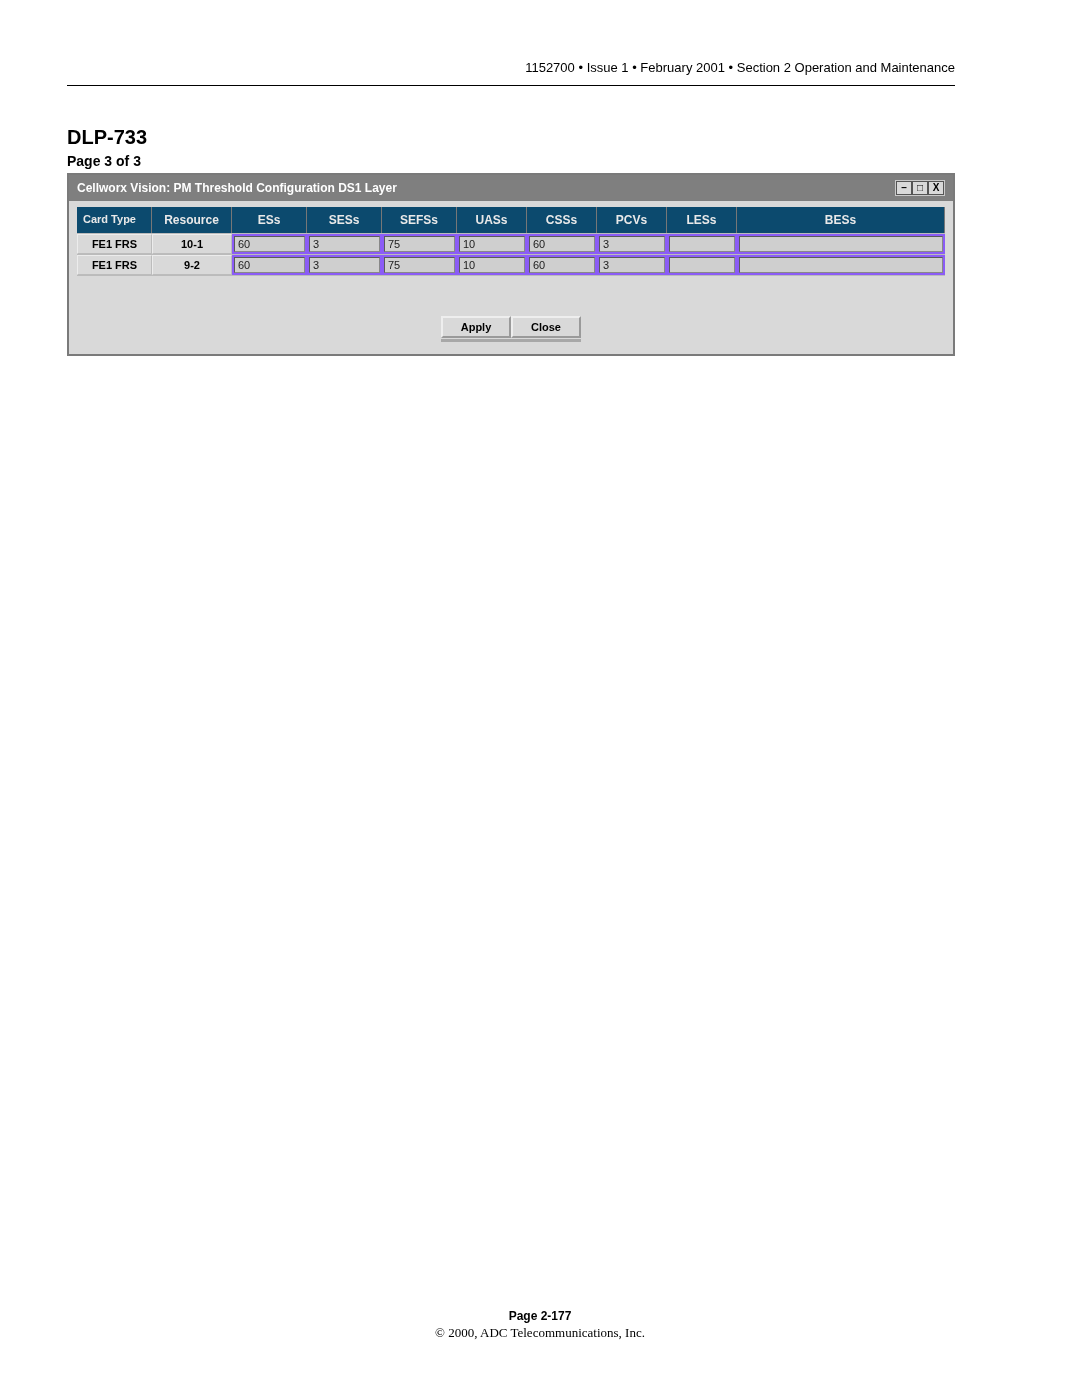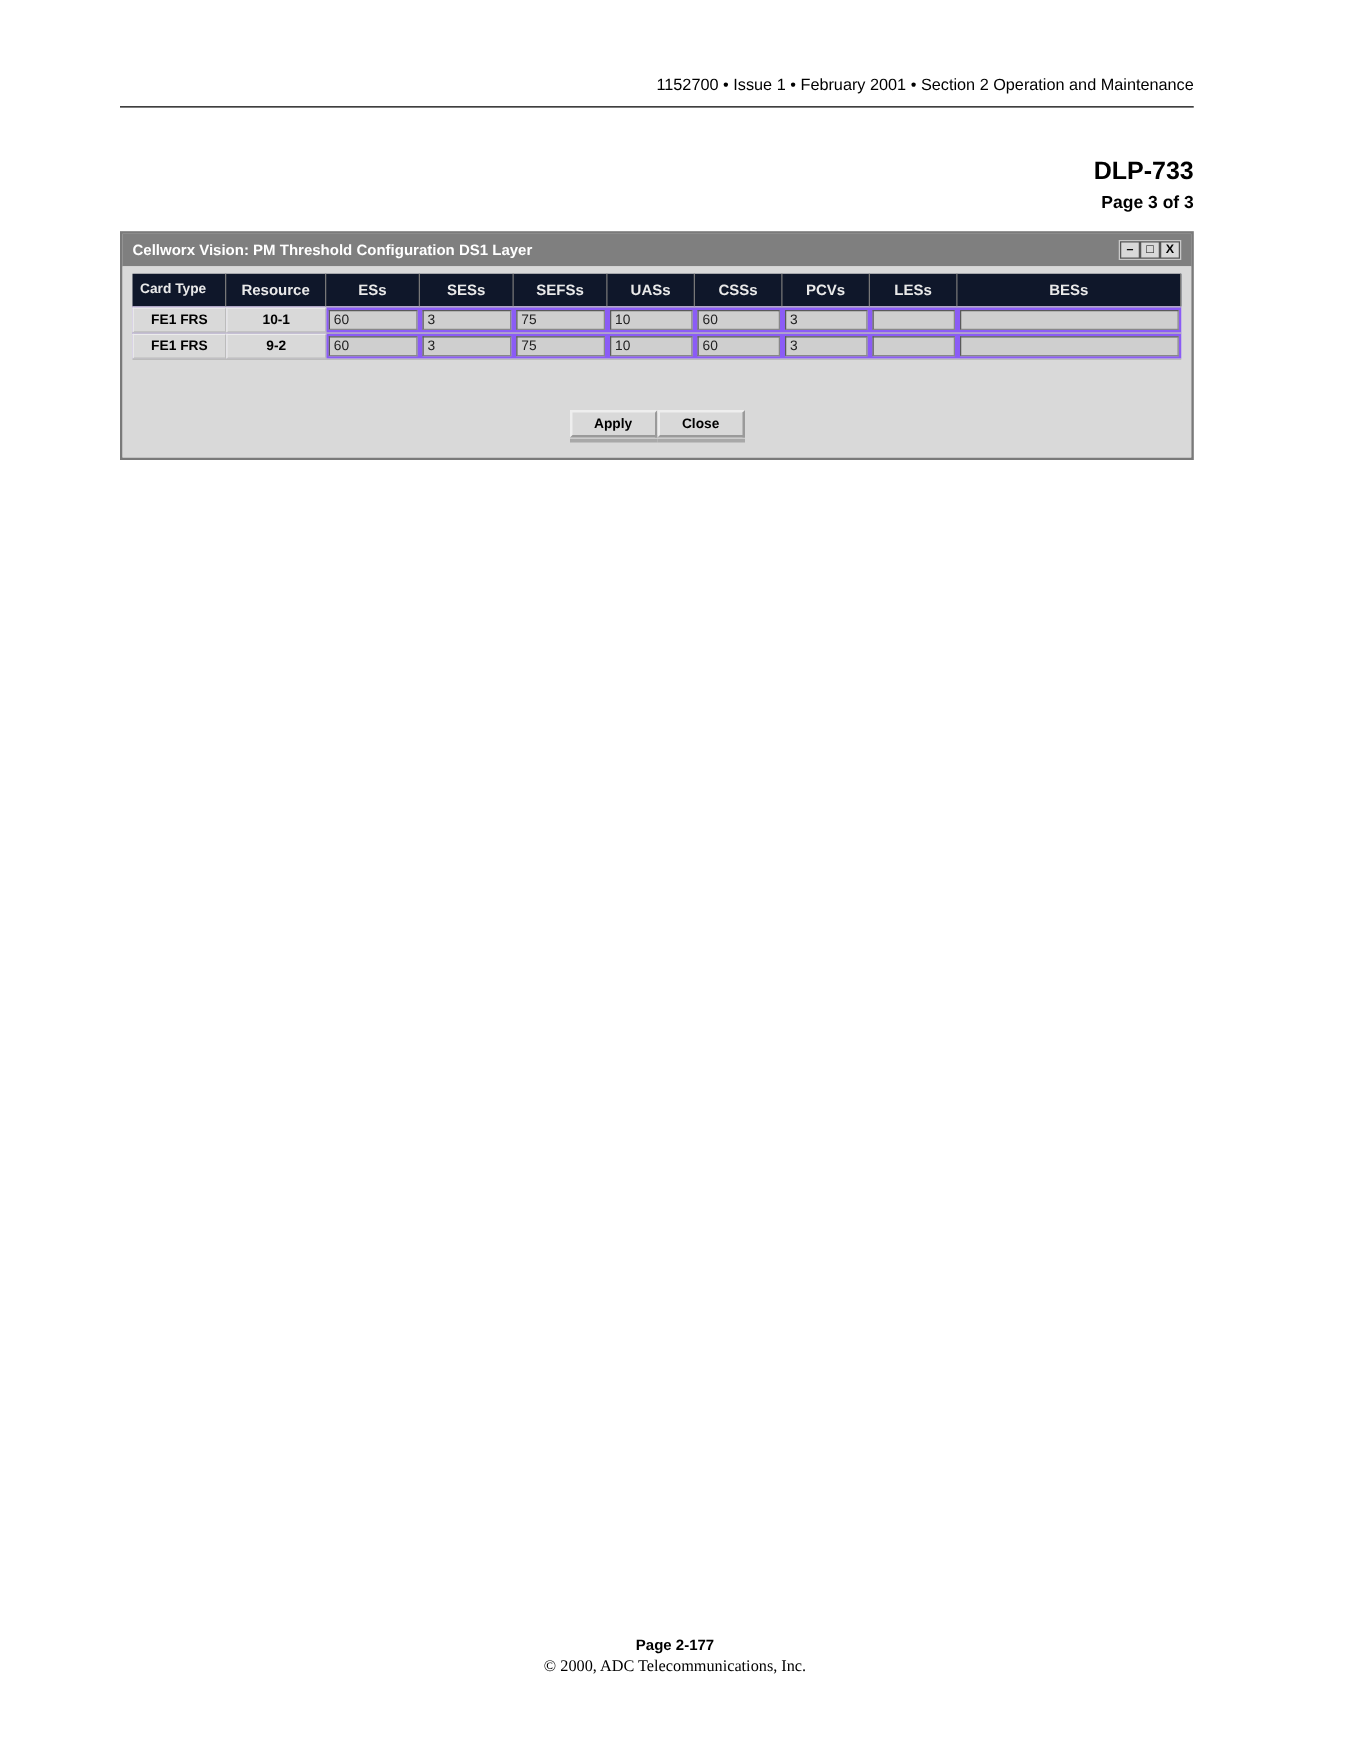--- a/index.html
+++ b/index.html
@@ -1,37 +1,37 @@
 <!DOCTYPE html>
 <html><head>
 <meta charset="utf-8">
 <style>
   * { box-sizing: border-box; margin: 0; padding: 0; }
   html, body { width: 1080px; height: 1397px; background: #fff; font-family: Arial, Helvetica, sans-serif; }
-  .page { width: 1080px; height: 1397px; padding: 60px 125px 40px 96px; position: relative; }
+  .page { width: 1080px; height: 1397px; padding: 60px 125px 40px 67px; position: relative; }
   .header-line { text-align: right; font-size: 13px; color: #000; padding-bottom: 10px; border-bottom: 1.5px solid #000; }
-  .title-block { text-align: right; margin-top: 40px; margin-bottom: 16px; }
+  .title-block { text-align: left; margin-top: 40px; margin-bottom: 4px; }
   .dlp-title { font-size: 20px; font-weight: bold; }
   .page-of { font-size: 14px; font-weight: bold; margin-top: 4px; }
 
   .window { border: 2px solid #7a7a7a; background: #d9d9d9; }
   .titlebar { background: #7f7f7f; color: #fff; font-size: 12px; font-weight: bold; padding: 5px 8px; display: flex; justify-content: space-between; align-items: center; }
   .titlebar-text { white-space: nowrap; }
   .titlebar-text .pm { }
   .win-controls { display: flex; gap: 0; background:#c9c9c9; padding:1px; }
   .win-btn {
     width: 16px; height: 14px; background: #d9d9d9;
     border: 1px solid #555; font-size: 10px; line-height: 10px;
     font-weight: bold; color:#000; display:flex; align-items:center; justify-content:center;
     font-family: Arial, sans-serif;
   }
 
   .window-body { padding: 6px 8px 10px 8px; background: #d9d9d9; }
 
-  .header-row { display: flex; background: #0f172a; }
+  .header-row { display: flex; background: #0c4a6e; }
   .hcell {
     color: #e9e9e9; font-weight: bold; font-size: 12px;
     padding: 6px 4px; border-right: 1px solid #777; text-align: center;
   }
   .hcell.cardtype { text-align: left; padding-left: 6px; font-size:11px; }
 
   .data-row { display: flex; background: #8b5cf6; border-top: 1px solid #bbb; }
   .dcell { font-size: 11px; padding: 2px 3px; display:flex; align-items:center; }
   .dcell.label { font-weight: bold; color:#000; background:#d9d9d9; border:1px solid #bcbcbc; border-top-color:#ececec; border-left-color:#ececec; justify-content:center; }
   .dcell.input-cell { padding:2px 2px; }

